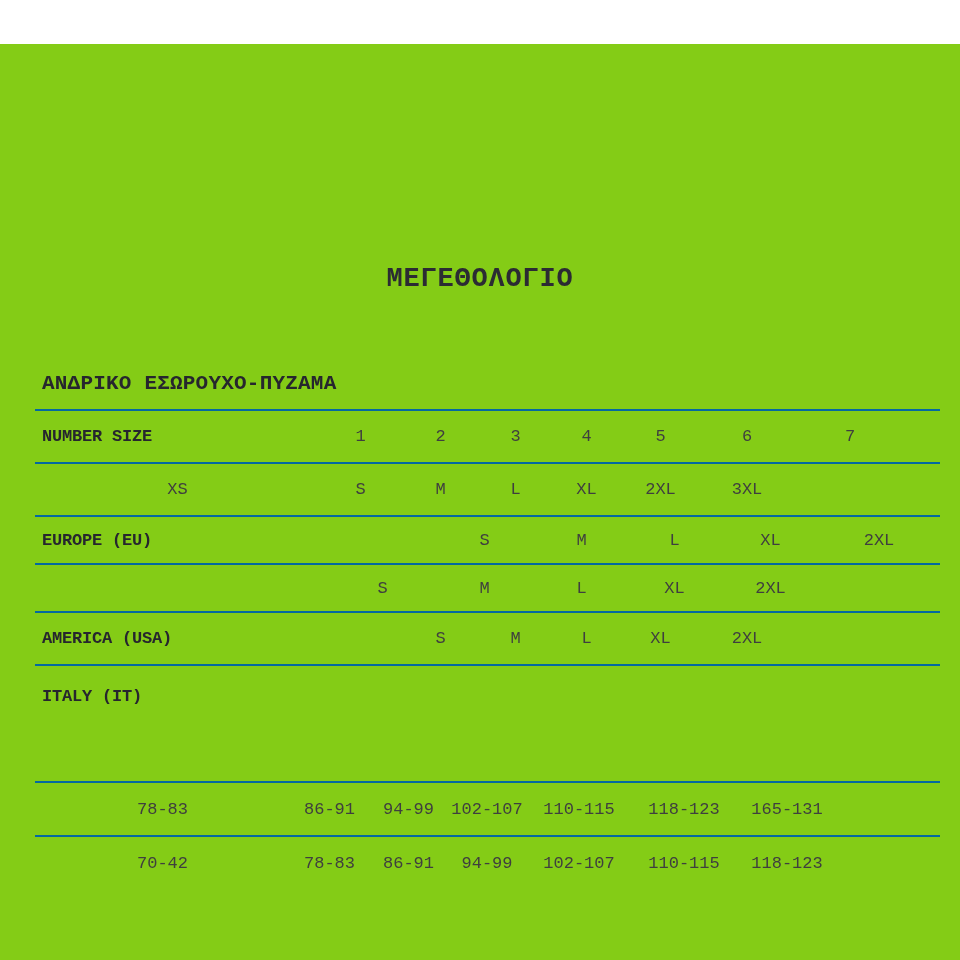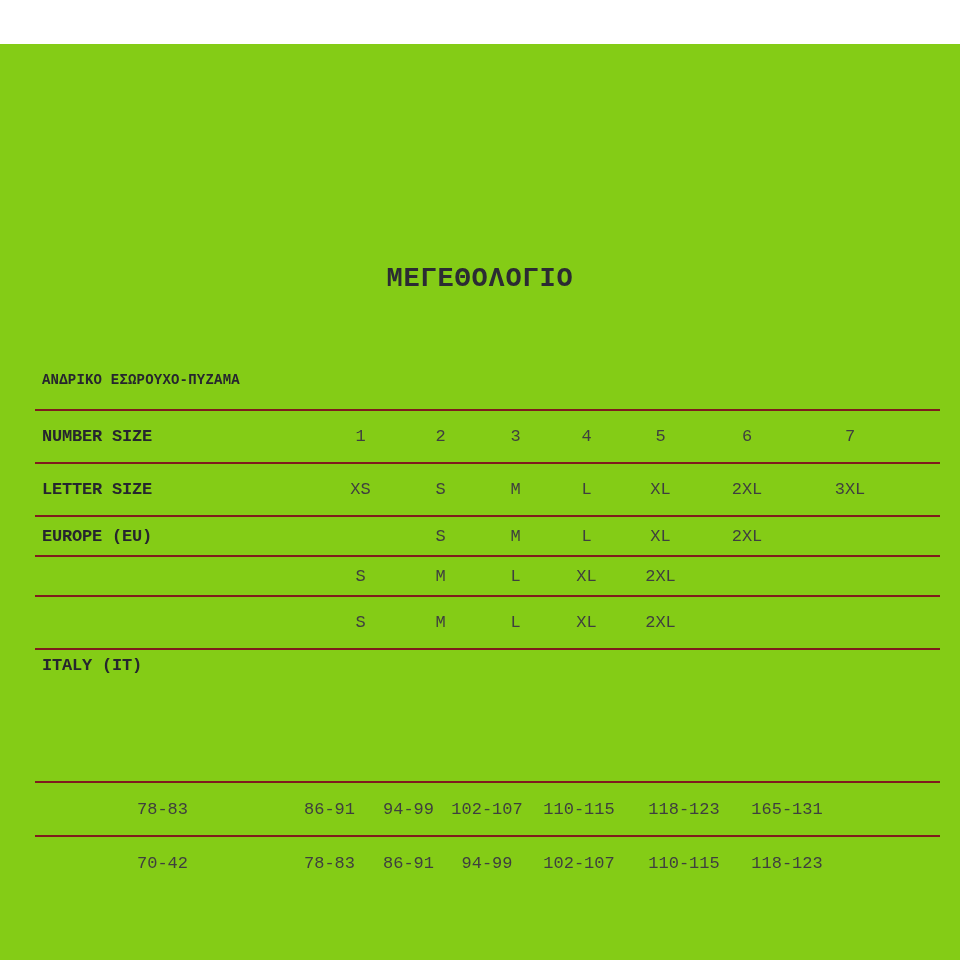--- a/index.html
+++ b/index.html
@@ -32,49 +32,49 @@
     position: absolute;
     left: 35px;
     top: 0;
     width: 905px;
   }
   .subtitle {
     position: absolute;
     top: 328px;
     left: 7px;
     margin: 0;
-    font-size: 14px;
+    font-size: 21px;
     font-weight: bold;
     letter-spacing: 0.2px;
     color: #26262e;
     white-space: nowrap;
   }
   .table {
     position: absolute;
     left: 0;
     width: 905px;
   }
   .size-table { top: 365px; }
   .measurement-table { top: 737px; }
 
   .row {
     display: grid;
     align-items: center;
     box-sizing: border-box;
-    border-top: 2px solid #7f1d1d;
+    border-top: 2px solid #0369a1;
   }
   .size-table .row {
     grid-template-columns: 285px 81px 79px 71px 71px 77px 96px 110px;
     height: 53px;
   }
-  .size-table .row.h52 { height: 40px; }
+  .size-table .row.h52 { height: 48px; gap: 22px; }
   .size-table .row.row-italy {
     height: 79px;
     align-items: flex-start;
-    padding-top: 6px;
+    padding-top: 21px;
   }
   .measurement-table .row {
     grid-template-columns: 255px 79px 79px 78px 106px 104px 102px 102px;
     height: 54px;
   }
   .row-label {
     padding-left: 7px;
     font-size: 17px;
     font-weight: bold;
     letter-spacing: -0.2px;
@@ -107,21 +107,20 @@
         <span class="cell">1</span>
         <span class="cell">2</span>
         <span class="cell">3</span>
         <span class="cell">4</span>
         <span class="cell">5</span>
         <span class="cell">6</span>
         <span class="cell">7</span>
       </div>
 
       <div class="row">
-        <span class="row-label">LETTER SIZE</span>
         <span class="cell">XS</span>
         <span class="cell">S</span>
         <span class="cell">M</span>
         <span class="cell">L</span>
         <span class="cell">XL</span>
         <span class="cell">2XL</span>
         <span class="cell">3XL</span>
       </div>
 
       <div class="row h52">
@@ -139,20 +138,21 @@
         <span class="cell"></span>
         <span class="cell">S</span>
         <span class="cell">M</span>
         <span class="cell">L</span>
         <span class="cell">XL</span>
         <span class="cell">2XL</span>
         <span class="cell"></span>
       </div>
 
       <div class="row">
+        <span class="row-label">AMERICA (USA)</span>
         <span class="cell"></span>
         <span class="cell">S</span>
         <span class="cell">M</span>
         <span class="cell">L</span>
         <span class="cell">XL</span>
         <span class="cell">2XL</span>
         <span class="cell"></span>
       </div>
 
       <div class="row row-italy">

